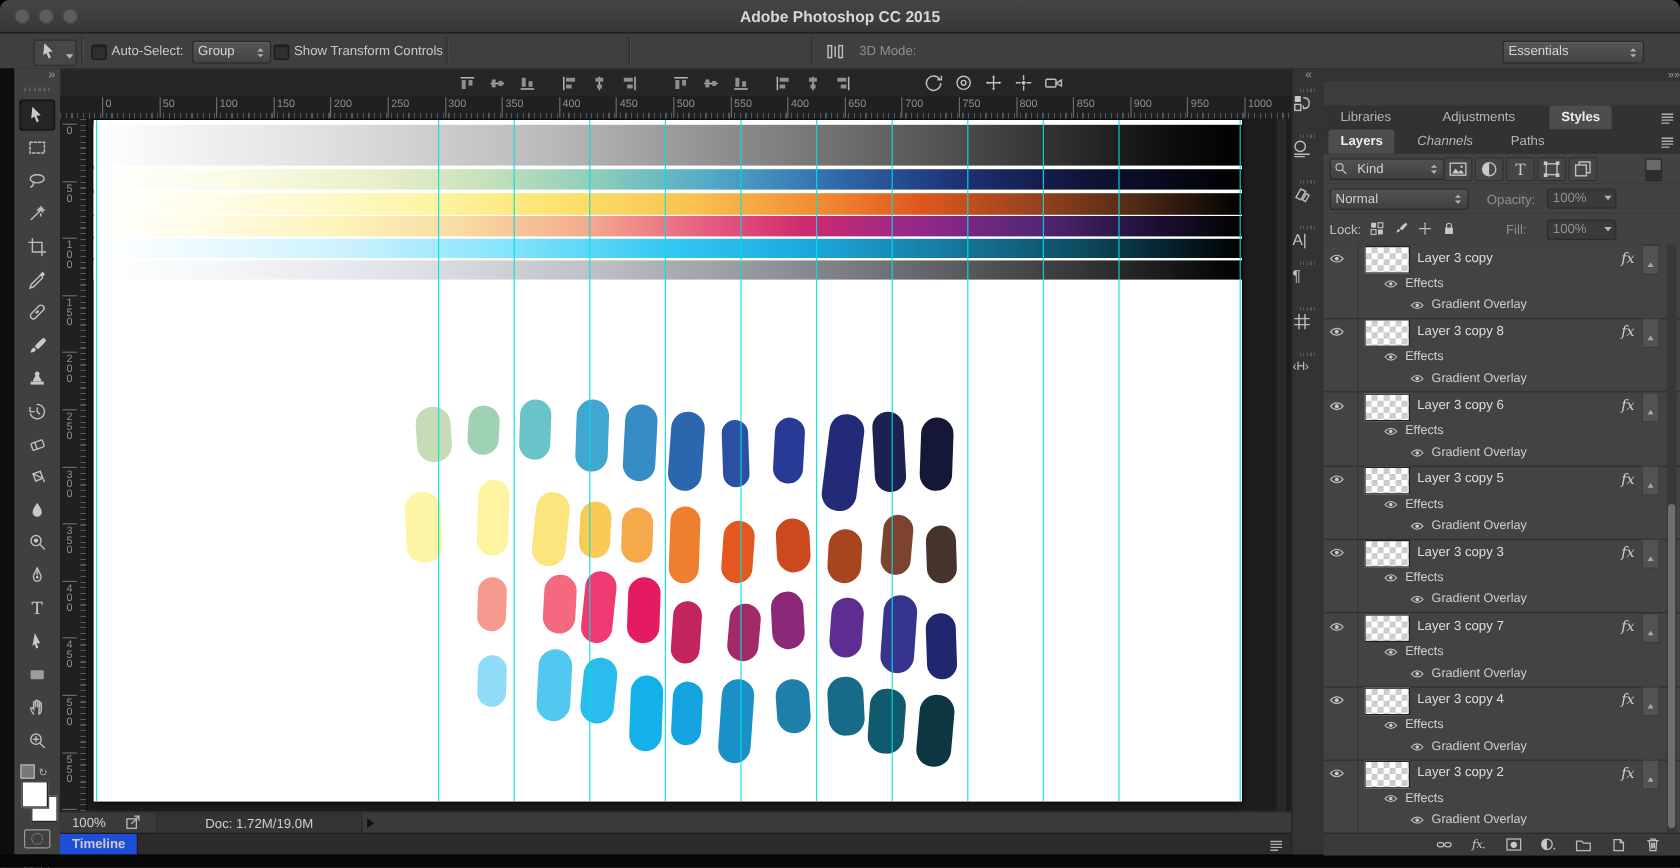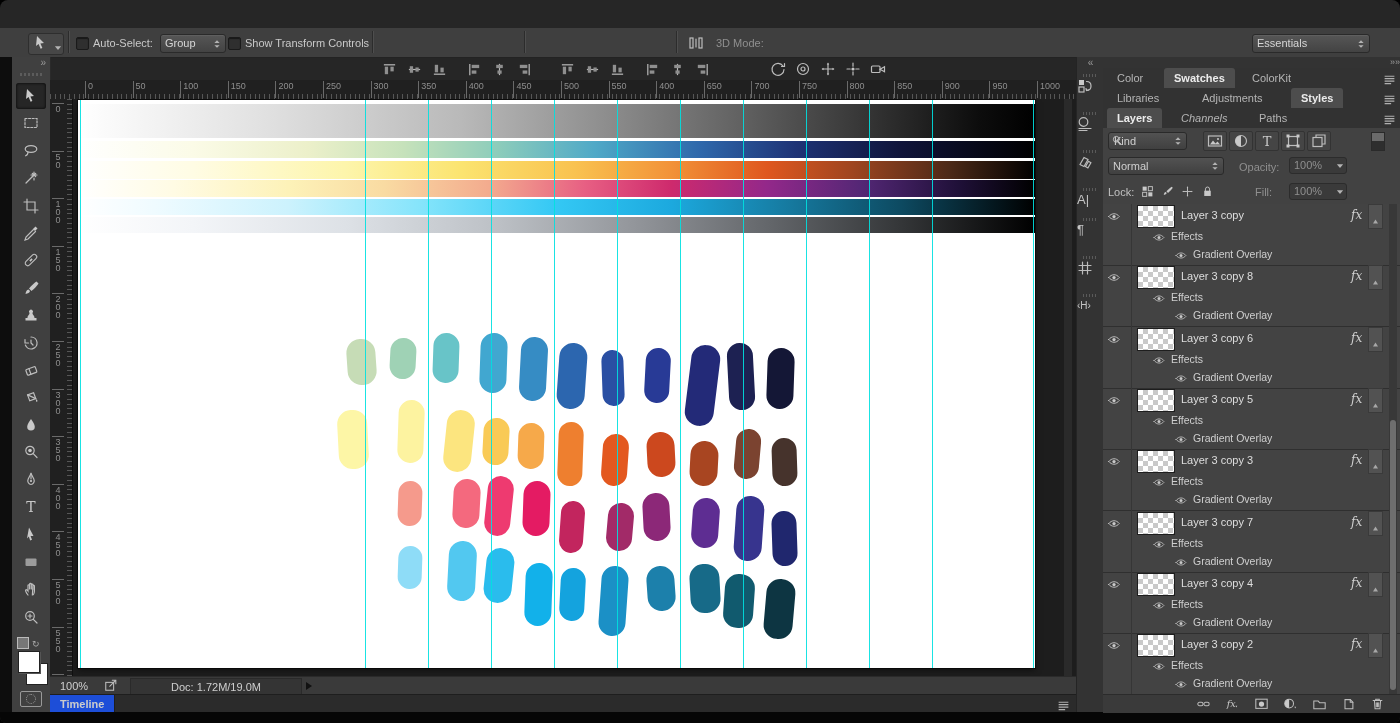--- a/index.html
+++ b/index.html
@@ -70,20 +70,26 @@
   #lsb{position:absolute;left:286px;top:0;width:8px;height:490px;background:#383838;}
   #lsb .th{position:absolute;left:1px;width:6px;border-radius:3px;background:#6e6e6e;}
   #lbottom{position:absolute;left:0;top:637px;width:297px;height:18px;background:#3a3a3a;border-top:1px solid #2b2b2b;}
   .stp,.dd{display:inline-block;}
 </style>
 </head>
 <body>
 
 <div id="window">
 
+  <div id="titlebar" class="abs">
+    <div class="traffic abs" style="left:12px"></div>
+    <div class="traffic abs" style="left:32px"></div>
+    <div class="traffic abs" style="left:52px"></div>
+    <div id="win-title" class="abs">Adobe Photoshop CC 2015</div>
+  </div>
 
   <div id="optionsbar" class="abs">
     <div class="abs" style="left:28px;top:5px;width:34px;height:20px;border:1px solid #2e2e2e;border-radius:3px;background:#474747">
       <span class="abs" style="left:4px;top:1px"><svg width="16" height="16" viewBox="0 0 16 16" xmlns="http://www.w3.org/2000/svg">
             <path d="M4 1l7 7-3.6.4 2 4.6-1.8.8-2-4.7L3 11z" fill="#c9c9c9"></path>
           </svg></span>
       <span class="abs" style="left:24px;top:5px"><svg width="10" height="10" viewBox="0 0 16 16" xmlns="http://www.w3.org/2000/svg">
             <path d="M3 5l5 6 5-6z" fill="#b4b4b4"></path>
           </svg></span>
     </div>
@@ -476,47 +482,39 @@
           <path d="M2 5.5h12M2 10.5h12M5.5 2v12M10.5 2v12" stroke="#bdbdbd" stroke-width="1.2" fill="none" stroke-linecap="round"></path>
         </svg></div>
       <div style="position: absolute; left: 0px; top: 234px; width: 27px; height: 26px;">
         <div class="grip"></div>
         <div class="docktxt" style="line-height:16px;font-size:10px">‹H›</div>
       </div>
     </div>
 
   <div id="panels" class="abs">
     <div id="panels-top" class="abs">»»</div>
-    <div class="tabstrip" style="top:11px" id="tabs0">
-        <div class="ptab" style="left: 4px;">Color</div>
-        <div class="ptab active" style="left: 61px;">Swatches</div>
-        <div class="ptab" style="left: 139px;">ColorKit</div>
-        <div class="pmenu"><svg width="13" height="13" viewBox="0 0 16 16" xmlns="http://www.w3.org/2000/svg">
-            <path d="M2 4h12M2 7h12M2 10h12M2 13h8" stroke="#b0b0b0" stroke-width="1.4"></path>
-          </svg></div>
-      </div>
     <div class="tabstrip" style="top:31px" id="tabs1">
         <div class="ptab" style="left: 4px;">Libraries</div>
         <div class="ptab" style="left: 89px;">Adjustments</div>
         <div class="ptab active" style="left: 188px;">Styles</div>
         <div class="pmenu"><svg width="13" height="13" viewBox="0 0 16 16" xmlns="http://www.w3.org/2000/svg">
             <path d="M2 4h12M2 7h12M2 10h12M2 13h8" stroke="#b0b0b0" stroke-width="1.4"></path>
           </svg></div>
       </div>
     <div class="tabstrip" style="top:51px" id="tabs2">
         <div class="ptab active" style="left: 4px;">Layers</div>
         <div class="ptab" style="left: 68px; font-style: italic;">Channels</div>
         <div class="ptab" style="left: 146px;">Paths</div>
         <div class="pmenu"><svg width="13" height="13" viewBox="0 0 16 16" xmlns="http://www.w3.org/2000/svg">
             <path d="M2 4h12M2 7h12M2 10h12M2 13h8" stroke="#b0b0b0" stroke-width="1.4"></path>
           </svg></div>
       </div>
 
     <div class="prow" style="top:71px;height:25px">
-      <div class="pselect" style="left:5px;top:4px;width:68px;padding-left:5px">
+      <div class="pselect" style="left:5px;top:4px;width:68px;padding-left:22px">
         <span class="abs" style="left:2px;top:1px"><svg width="13" height="13" viewBox="0 0 16 16" xmlns="http://www.w3.org/2000/svg">
               <circle cx="6.5" cy="6.5" r="3.6" stroke="#bdbdbd" stroke-width="1.2" fill="none" stroke-linecap="round"></circle>
               <path d="M9.2 9.2L13 13" stroke="#bdbdbd" stroke-width="1.2" fill="none" stroke-linecap="round"></path>
             </svg></span>
         <span>Kind</span>
         <span class="abs" style="right:2px;top:1px"><svg width="12" height="14" viewBox="0 0 16 16" xmlns="http://www.w3.org/2000/svg">
               <path d="M4.5 6.5l3.5-3.5 3.5 3.5zM4.5 9.5l3.5 3.5 3.5-3.5z" fill="#b4b4b4"></path>
             </svg></span>
       </div>
       <div id="filtericons">

